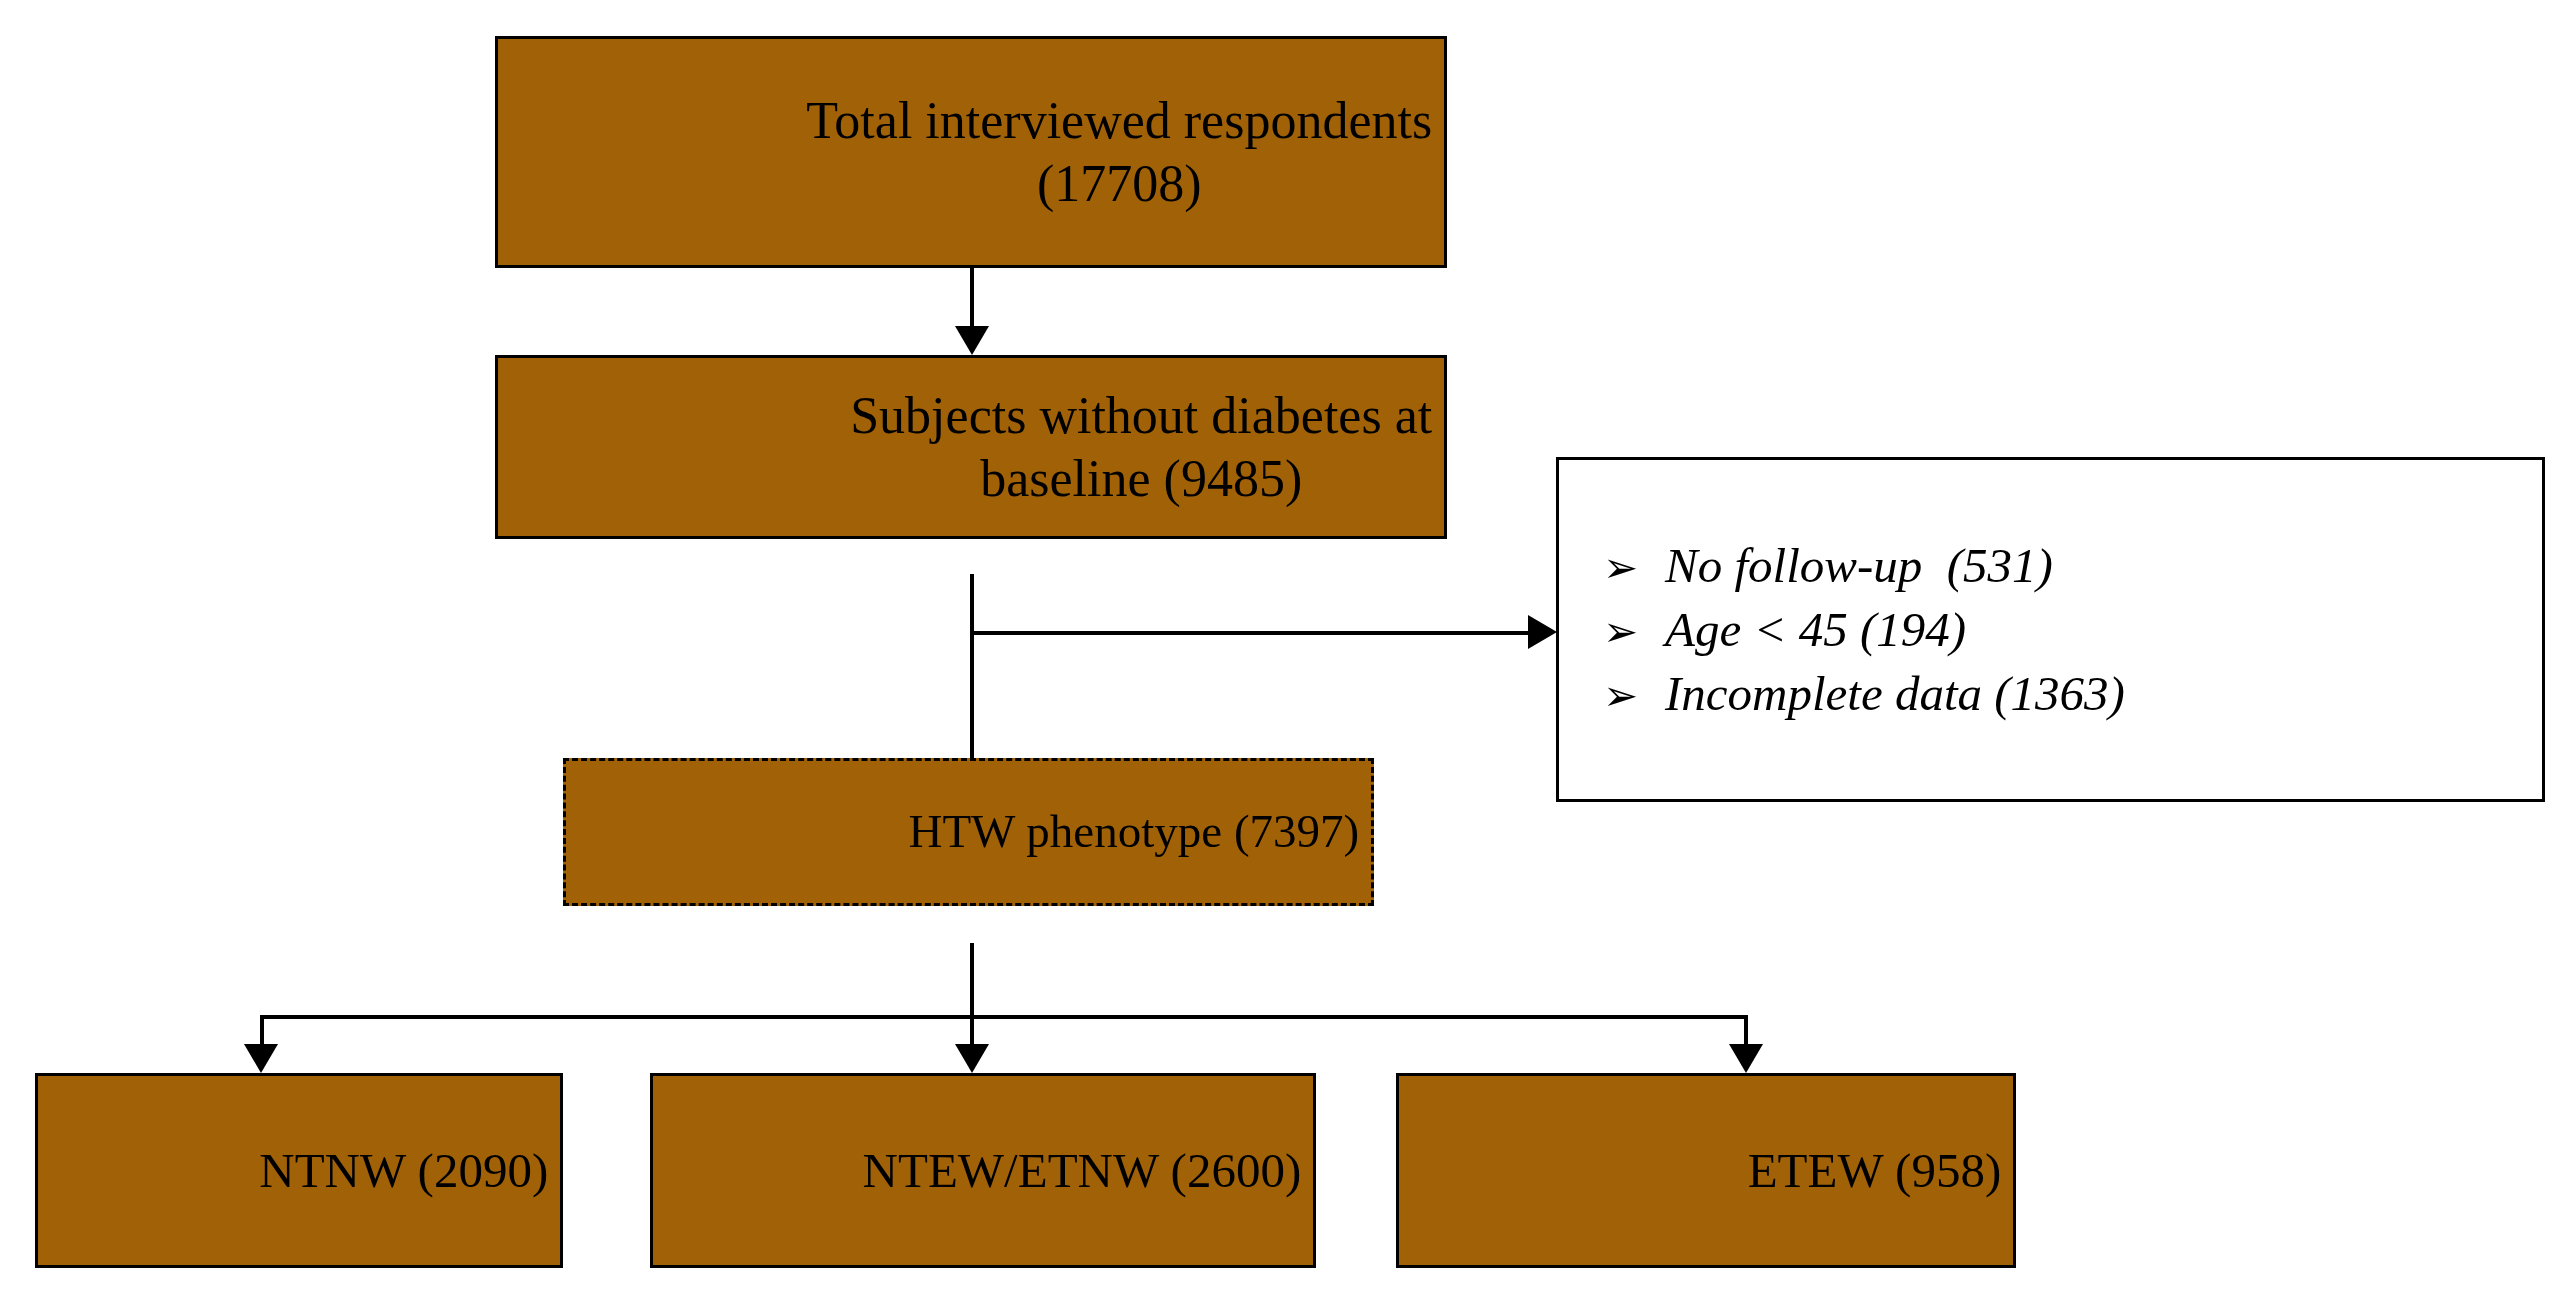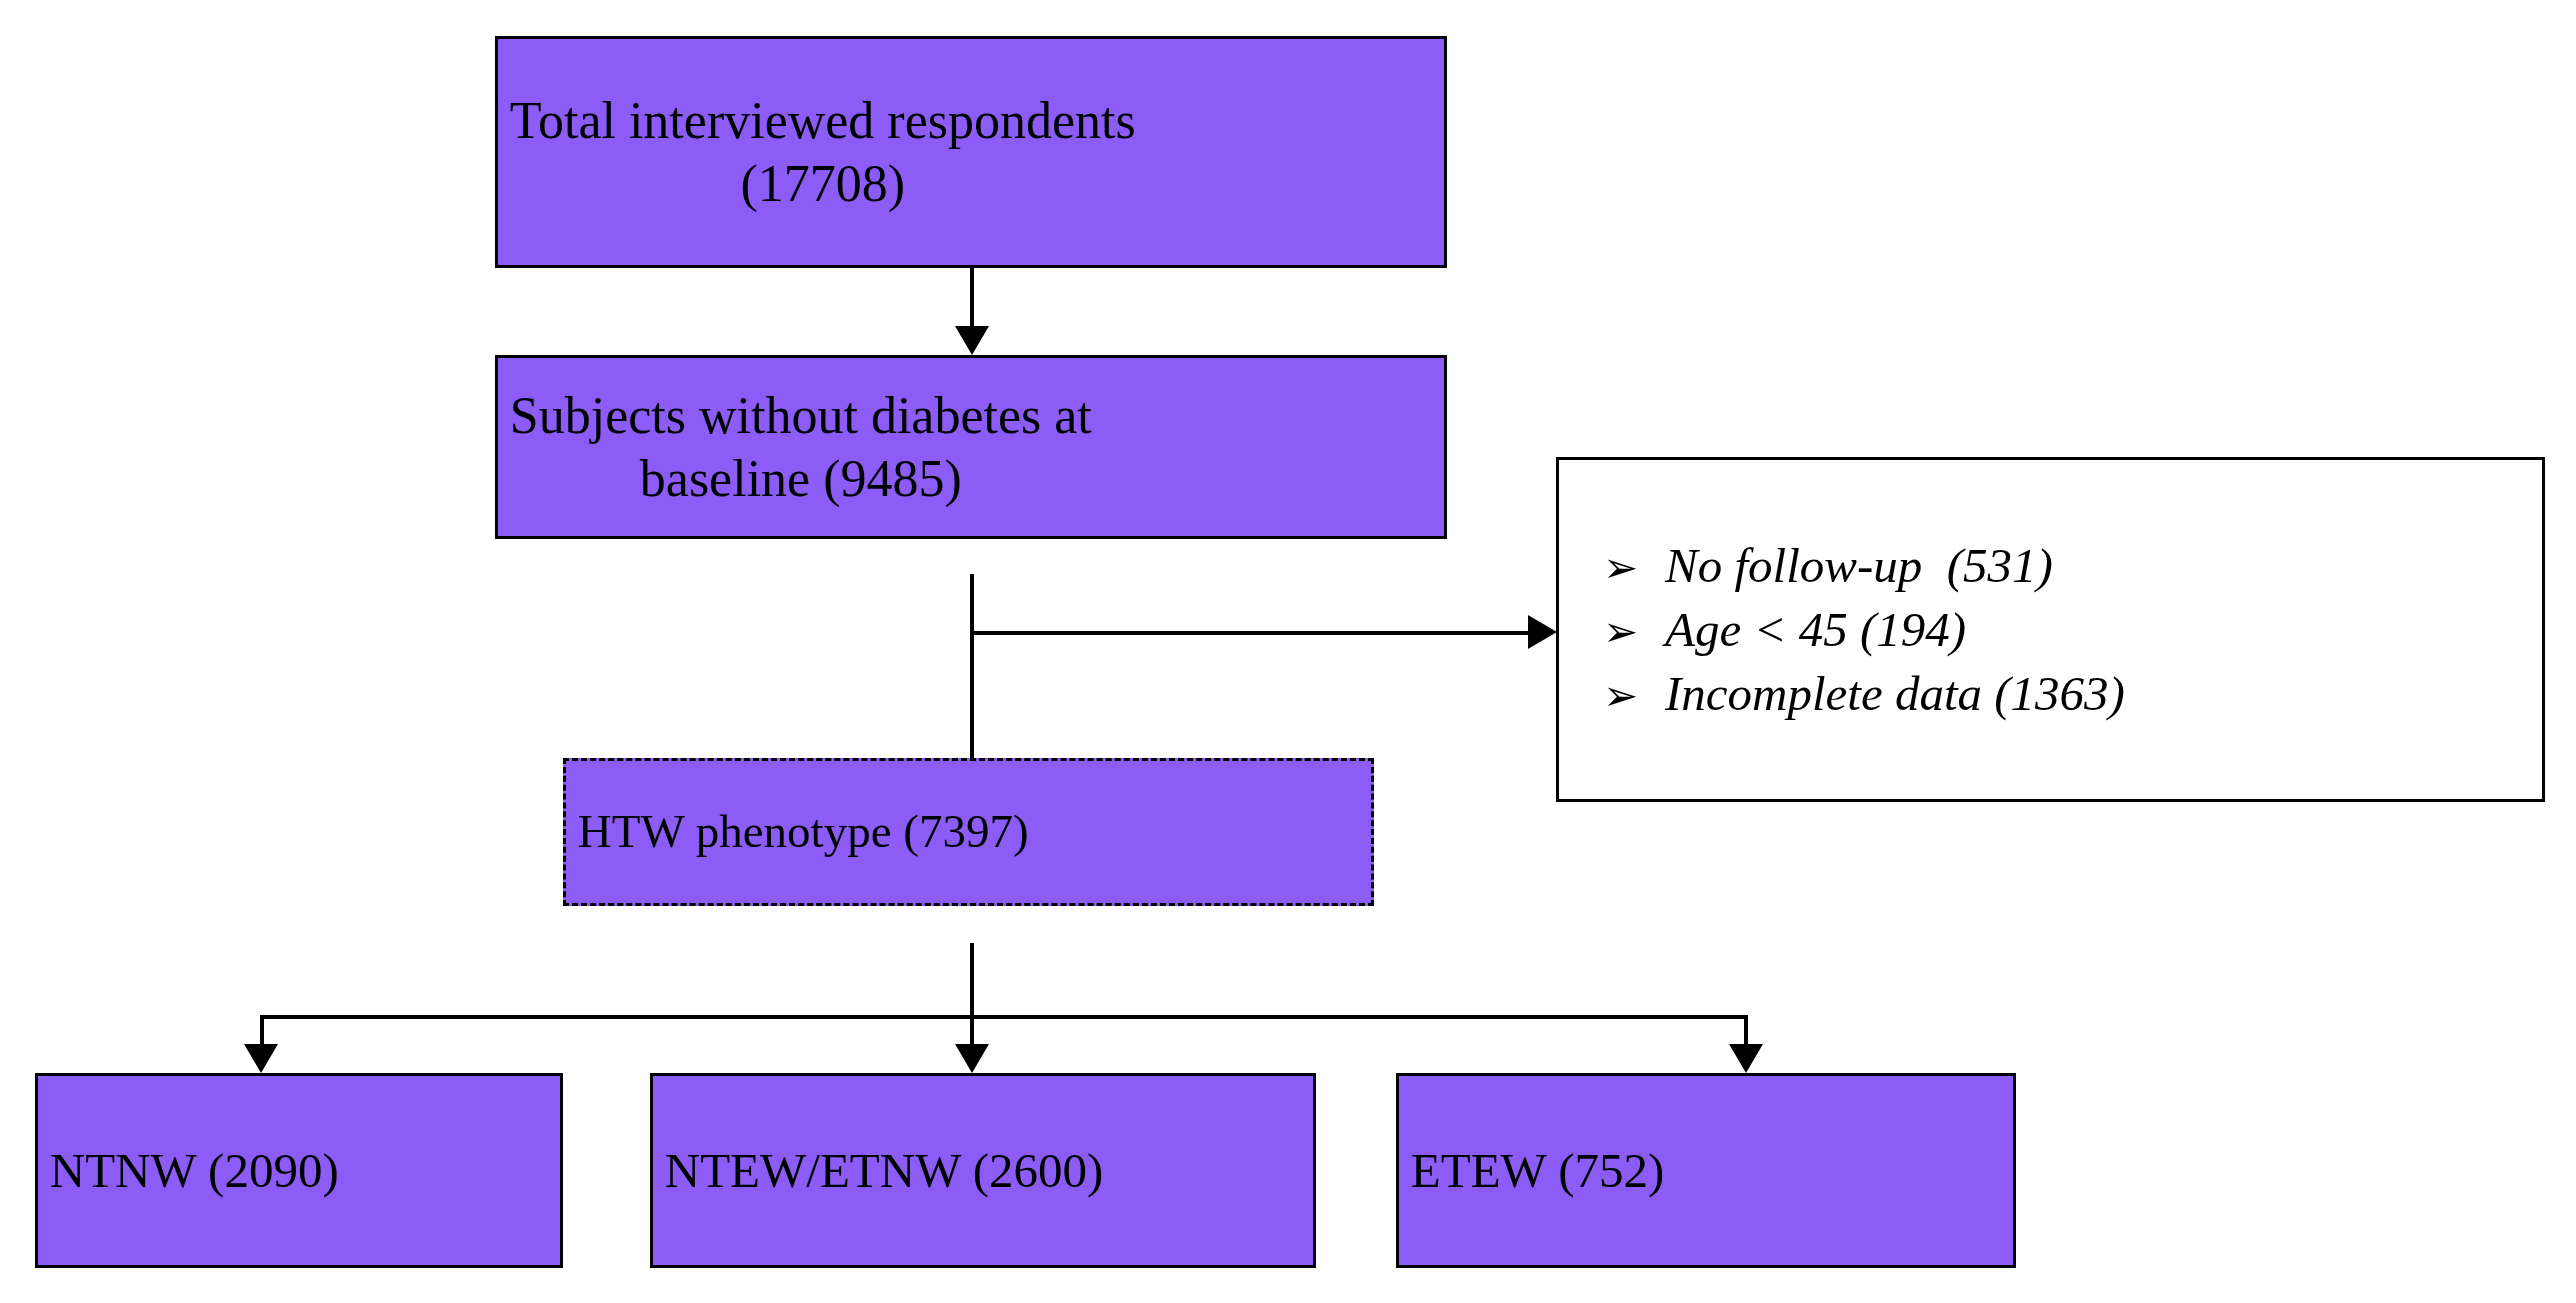--- a/index.html
+++ b/index.html
@@ -12,24 +12,24 @@
     width: 2576px;
     height: 1303px;
     background: #ffffff;
     font-family: "Liberation Serif", "DejaVu Serif", serif;
     color: #000000;
     overflow: hidden;
   }
   .node {
     position: absolute;
     box-sizing: border-box;
-    background: #8b5cf6;
+    background: #a16207;
     display: flex;
     align-items: center;
-    justify-content: flex-start;
+    justify-content: flex-end;
     text-align: center;
     line-height: 1.22;
   }
   .node.solid {
     border: 3.4px solid #000000;
   }
   .node.dashed {
     border: 3.4px dashed #000000;
   }
   .node .label {
@@ -167,17 +167,17 @@
 
   <div class="node solid" id="node-ntnw">
     <span class="label">NTNW (2090)</span>
   </div>
 
   <div class="node solid" id="node-ntew-etnw">
     <span class="label">NTEW/ETNW (2600)</span>
   </div>
 
   <div class="node solid" id="node-etew">
-    <span class="label">ETEW (752)</span>
+    <span class="label">ETEW (958)</span>
   </div>
 
 </div>
 
 
 </body></html>

